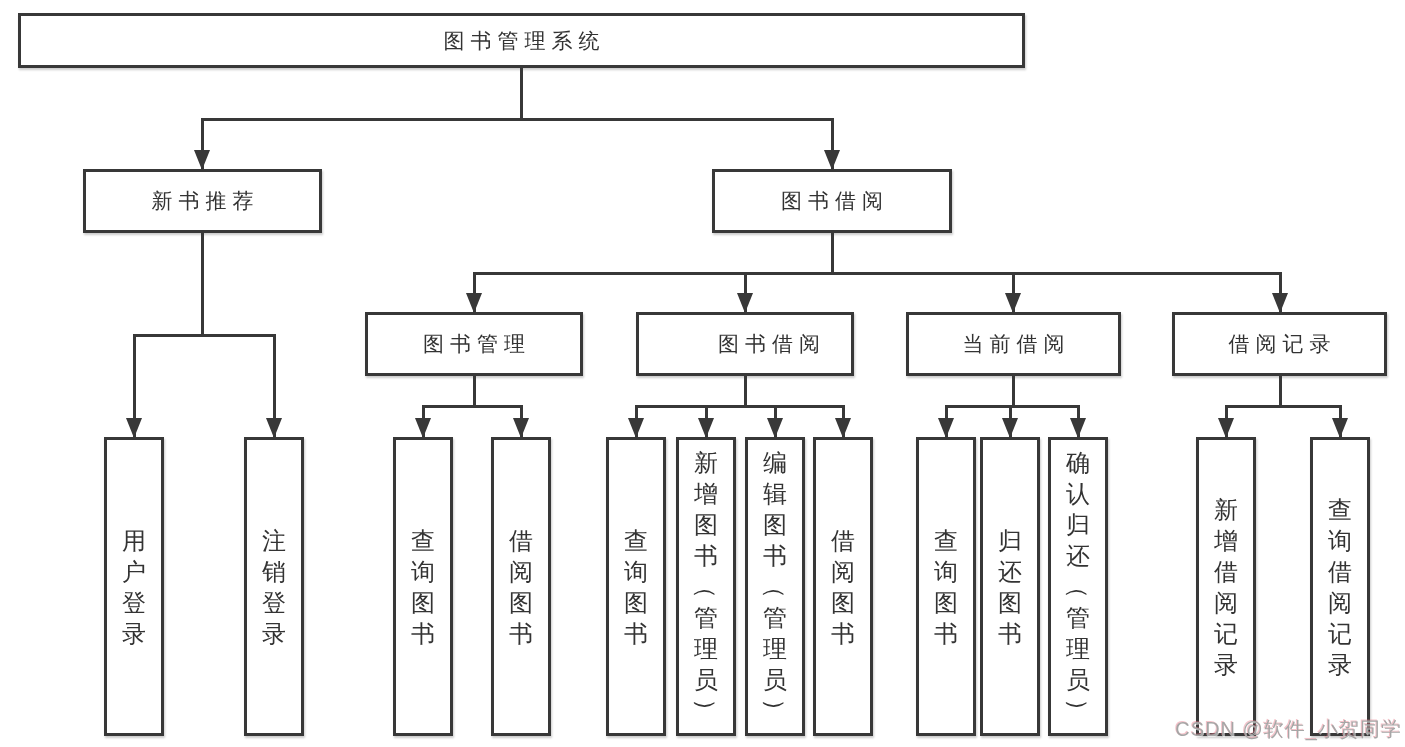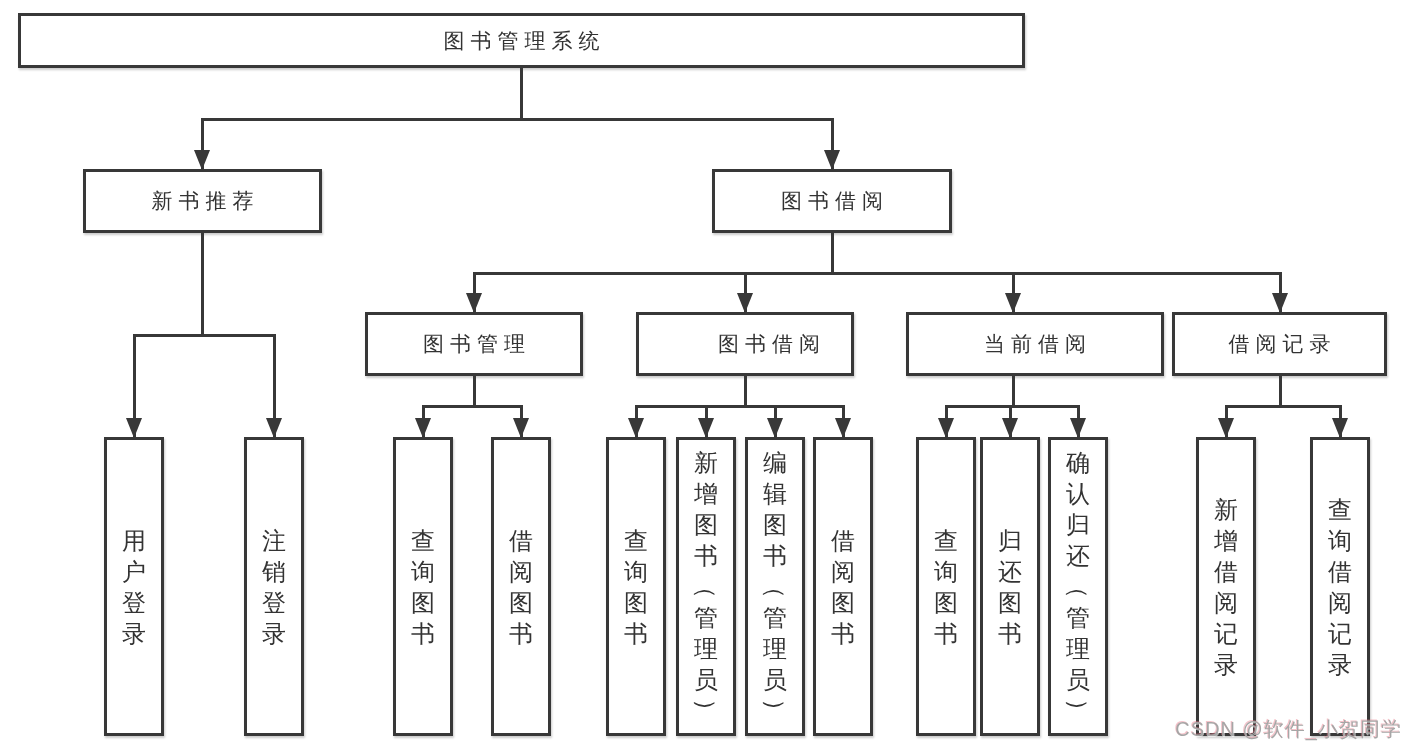--- a/index.html
+++ b/index.html
@@ -139,21 +139,21 @@
         </div>
       </div>
       <div class="node vert" style="left: 813px; top: 437px; width: 60px; height: 299px;">
         <div class="lbl">
           <span class="ch">借</span>
           <span class="ch">阅</span>
           <span class="ch">图</span>
           <span class="ch">书</span>
         </div>
       </div>
-      <div class="node" style="left: 906px; top: 312px; width: 258px; height: 64px;">
+      <div class="node" style="left: 906px; top: 312px; width: 215px; height: 64px;">
         <div class="lbl">当前借阅</div>
       </div>
       <div class="node vert" style="left: 916px; top: 437px; width: 60px; height: 299px;">
         <div class="lbl">
           <span class="ch">查</span>
           <span class="ch">询</span>
           <span class="ch">图</span>
           <span class="ch">书</span>
         </div>
       </div>

